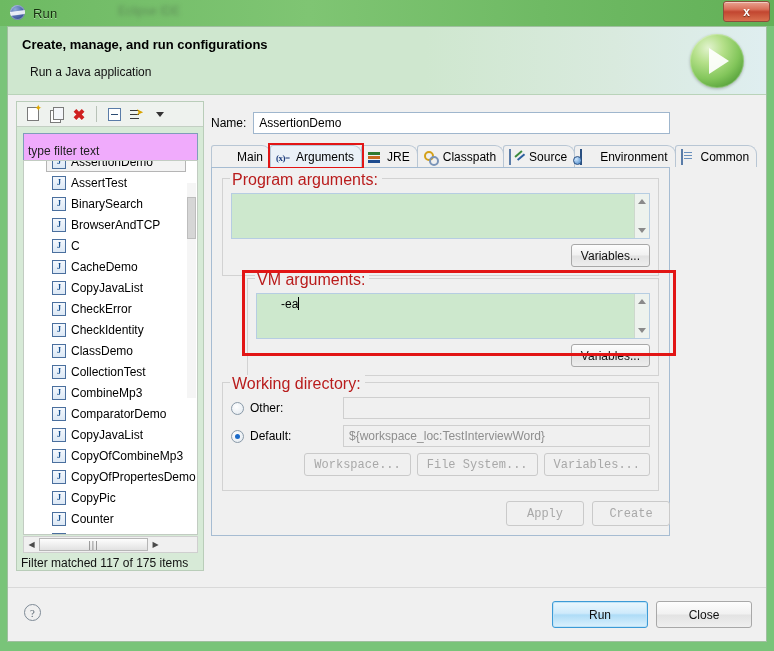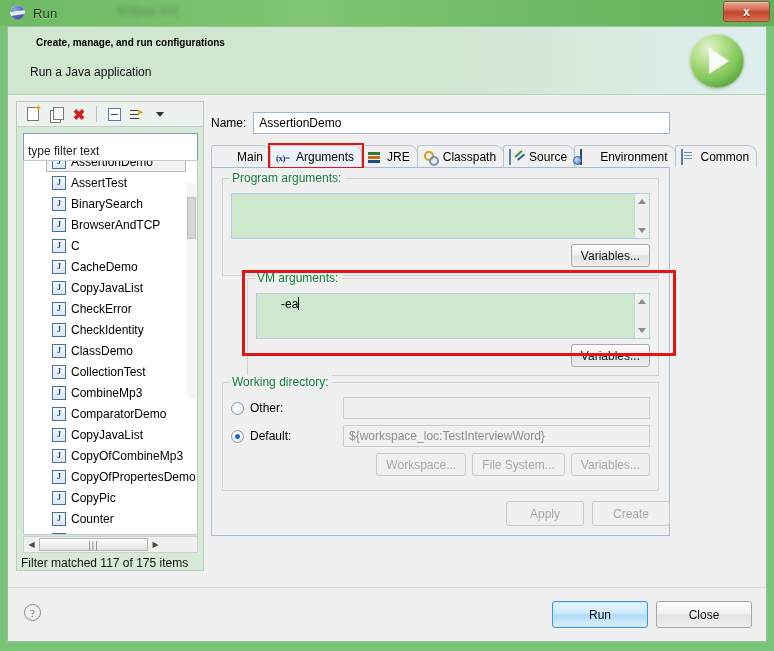--- a/index.html
+++ b/index.html
@@ -85,22 +85,22 @@
   }
 
   
   #banner {
     position: relative;
     height: 68px;
     background: linear-gradient(to right, #cfe7cf 0%, #cfe7cf 55%, #d9eade 80%, #dfeef0 100%);
     border-bottom: 1px solid #b9d3b9;
   }
   #banner .b-title {
-    position: absolute; left: 28px; top: 10px;
-    font-size: 10px; font-weight: bold; color: #000;
+    position: absolute; left: 14px; top: 10px;
+    font-size: 13px; font-weight: bold; color: #000;
   }
   #banner .b-sub {
     position: absolute; left: 22px; top: 38px;
     font-size: 12px; color: #111;
   }
   #banner .b-icon {
     position: absolute; right: 22px; top: 7px;
     width: 54px; height: 54px;
   }
   .play-ball {
@@ -195,21 +195,21 @@
     width: 0; height: 0;
     border-left: 4px solid transparent;
     border-right: 4px solid transparent;
     border-top: 5px solid #333;
   }
 
   #filter-input {
     position: absolute; left: 6px; top: 31px;
     width: 175px; height: 36px;
     border: 1px solid #7f9db9;
-    background: #ffffff;
+    background: #f0abfc;
     padding: 2px 4px;
     font-family: "Liberation Sans", sans-serif;
     font-size: 12px;
     color: #222;
     outline: none;
   }
   #tree-wrap {
     position: absolute; left: 6px; top: 58px;
     width: 175px; height: 375px;
     background: #fff;
@@ -422,22 +422,22 @@
     position: relative;
     border: 1px solid #d2d2d2;
     margin-bottom: 2px;
     padding: 14px 8px 8px 8px;
   }
   .group > .glabel {
     position: absolute;
     left: 7px; top: -8px;
     background: #f0f0f0;
     padding: 0 4px 0 2px;
-    font-size: 12px;
-    color: #15803d;
+    font-size: 16px;
+    color: #b91c1c;
   }
   .ta-wrap {
     position: relative;
     height: 46px;
     border: 1px solid #b6cde2;
     background: #cde8cd;
     display: flex;
     padding-left: 20px;
   }
   .ta-text {
@@ -482,20 +482,21 @@
     font-family: "Liberation Sans", sans-serif;
     color: #111;
     cursor: pointer;
     display: inline-flex; align-items: center; justify-content: center;
   }
   .btn.disabled {
     color: #a8a8a8;
     border-color: #cacaca;
     background: #f0f0f0;
     cursor: default;
+    font-family: Liberation Mono, monospace;
   }
   .btn-row-right {
     display: flex; justify-content: flex-end;
     margin-top: 5px;
     gap: 6px;
   }
 
   #vm-group-wrap {
     position: relative;
     margin-left: 25px;

